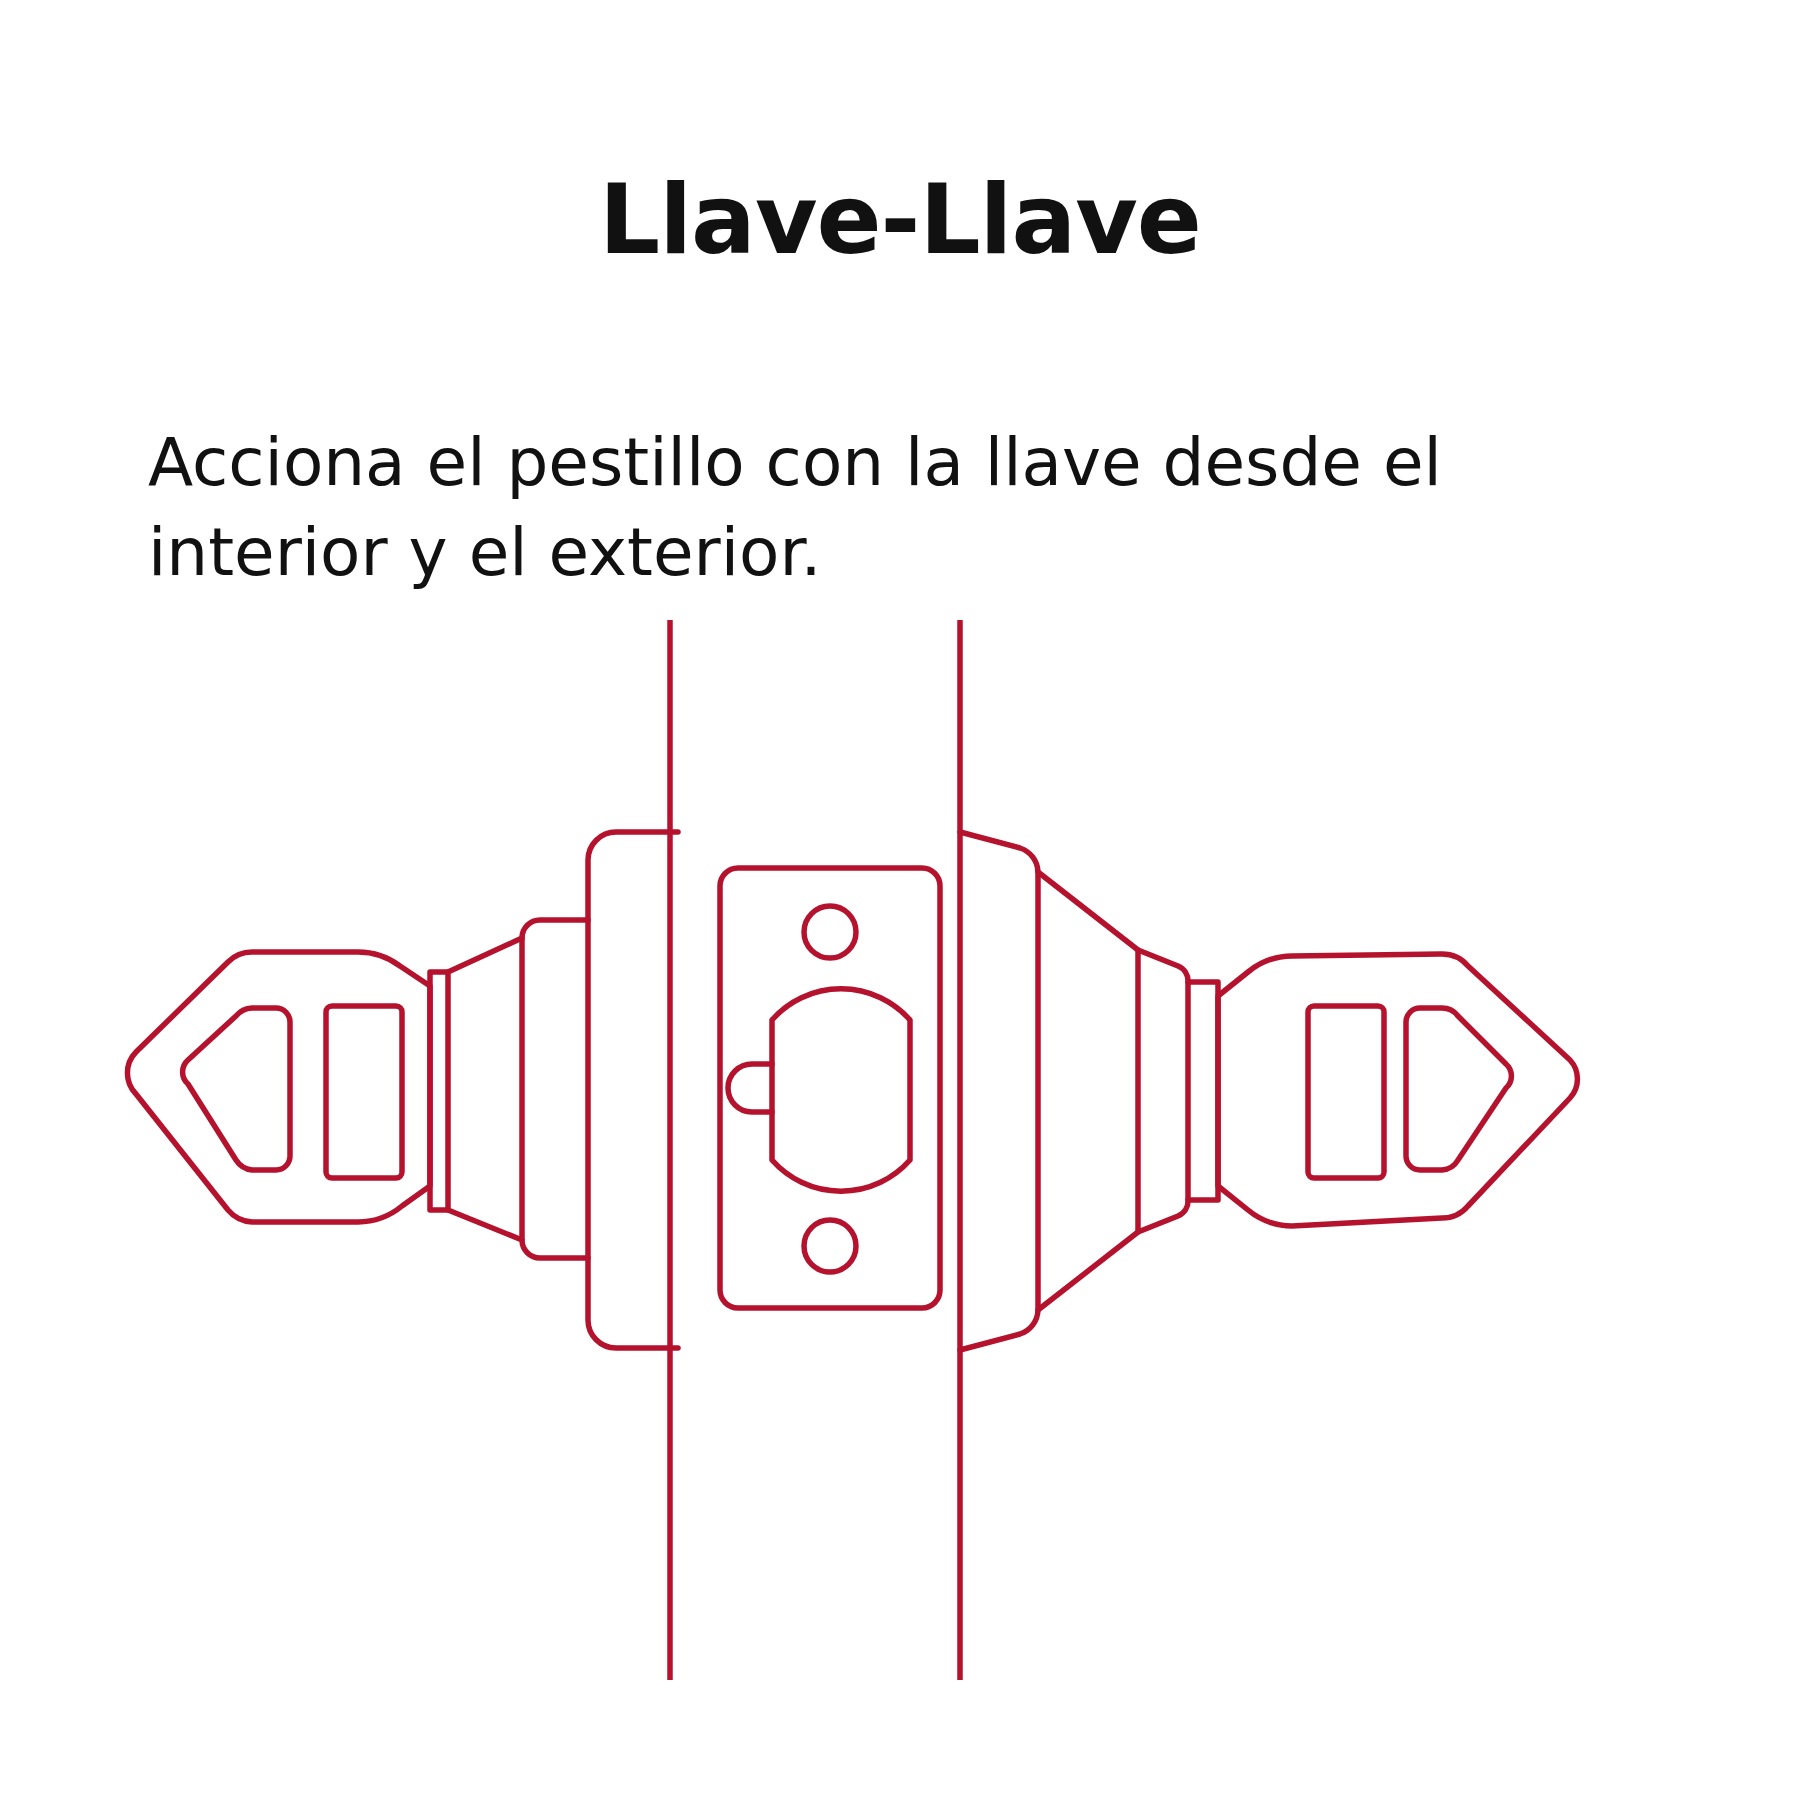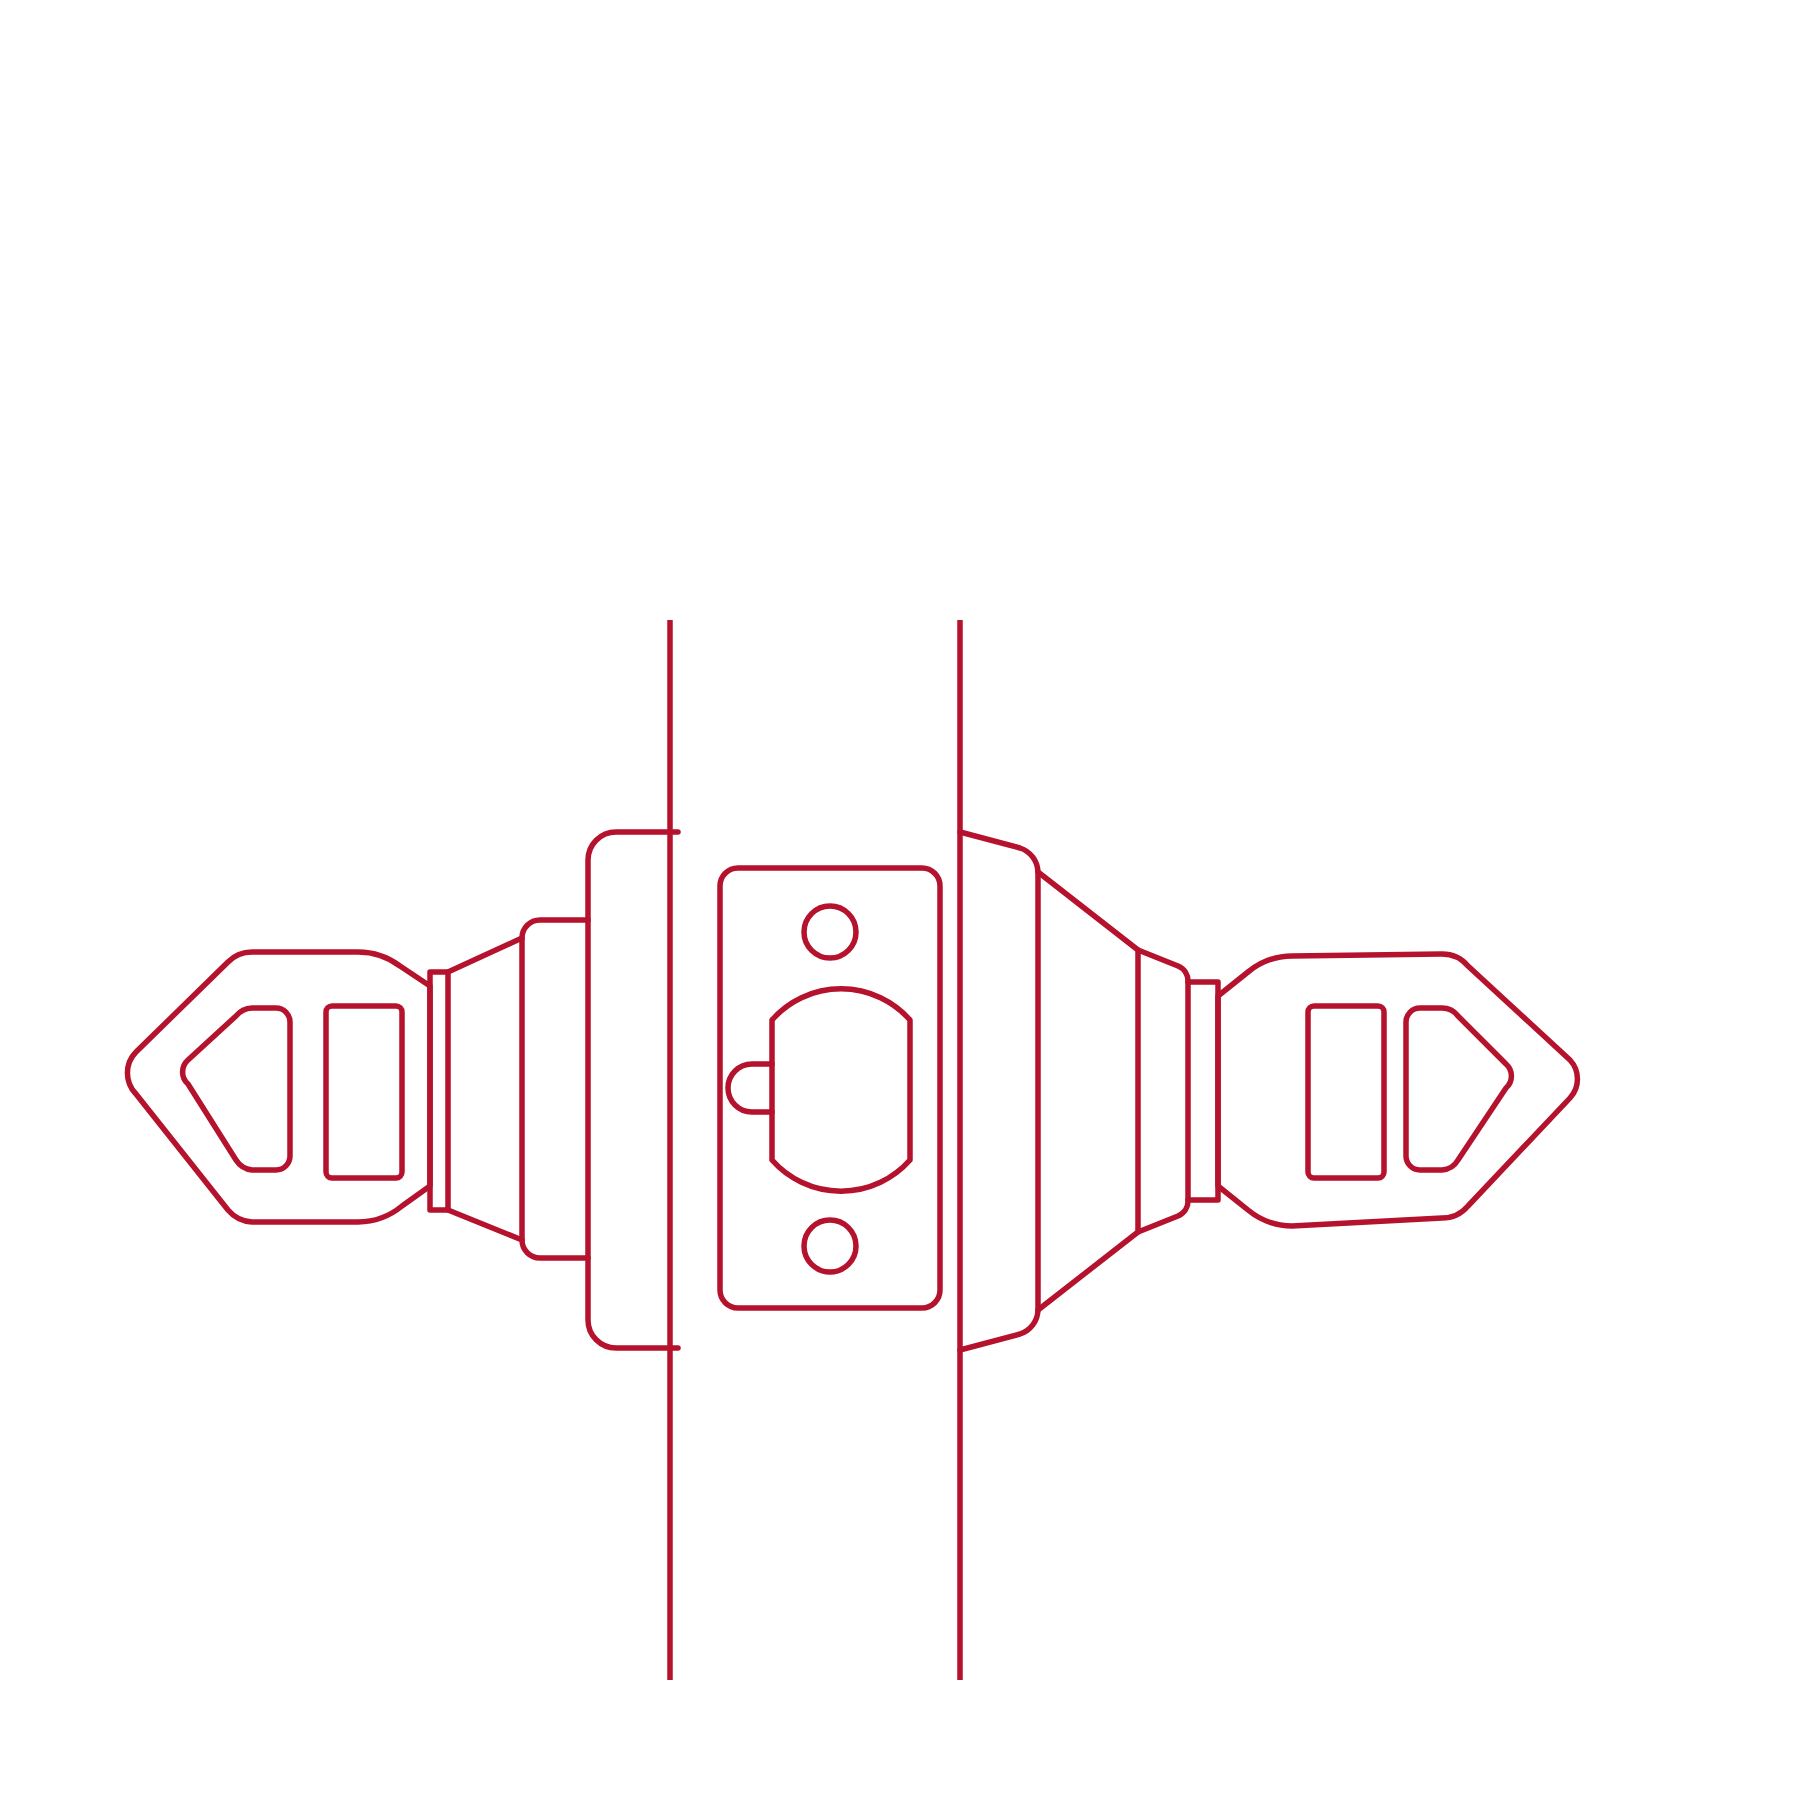--- a/index.html
+++ b/index.html
@@ -61,21 +61,23 @@
     stroke-width: 5.5;
     stroke-linejoin: round;
     stroke-linecap: round;
   }
 </style>
 </head>
 <body>
 
 <div class="page">
 
+  <h1 class="title">Llave-Llave</h1>
 
+  <p class="subtitle">Acciona el pestillo con la llave desde el interior y el exterior.</p>
 
   <div class="figure">
     <svg viewBox="0 0 1620 1060" xmlns="http://www.w3.org/2000/svg" aria-label="Diagrama de cerradura llave-llave">
 
       <rect class="stroke" x="570" y="-40" width="290" height="1180"></rect>
 
       <path class="stroke" d="M578 212 L516 212 a28 28 0 0 0 -28 28 L488 700 a28 28 0 0 0 28 28 L578 728"></path>
 
       <path class="stroke" d="M488 300 L440 300 a18 18 0 0 0 -18 18 L422 620 a18 18 0 0 0 18 18 L488 638"></path>
 

